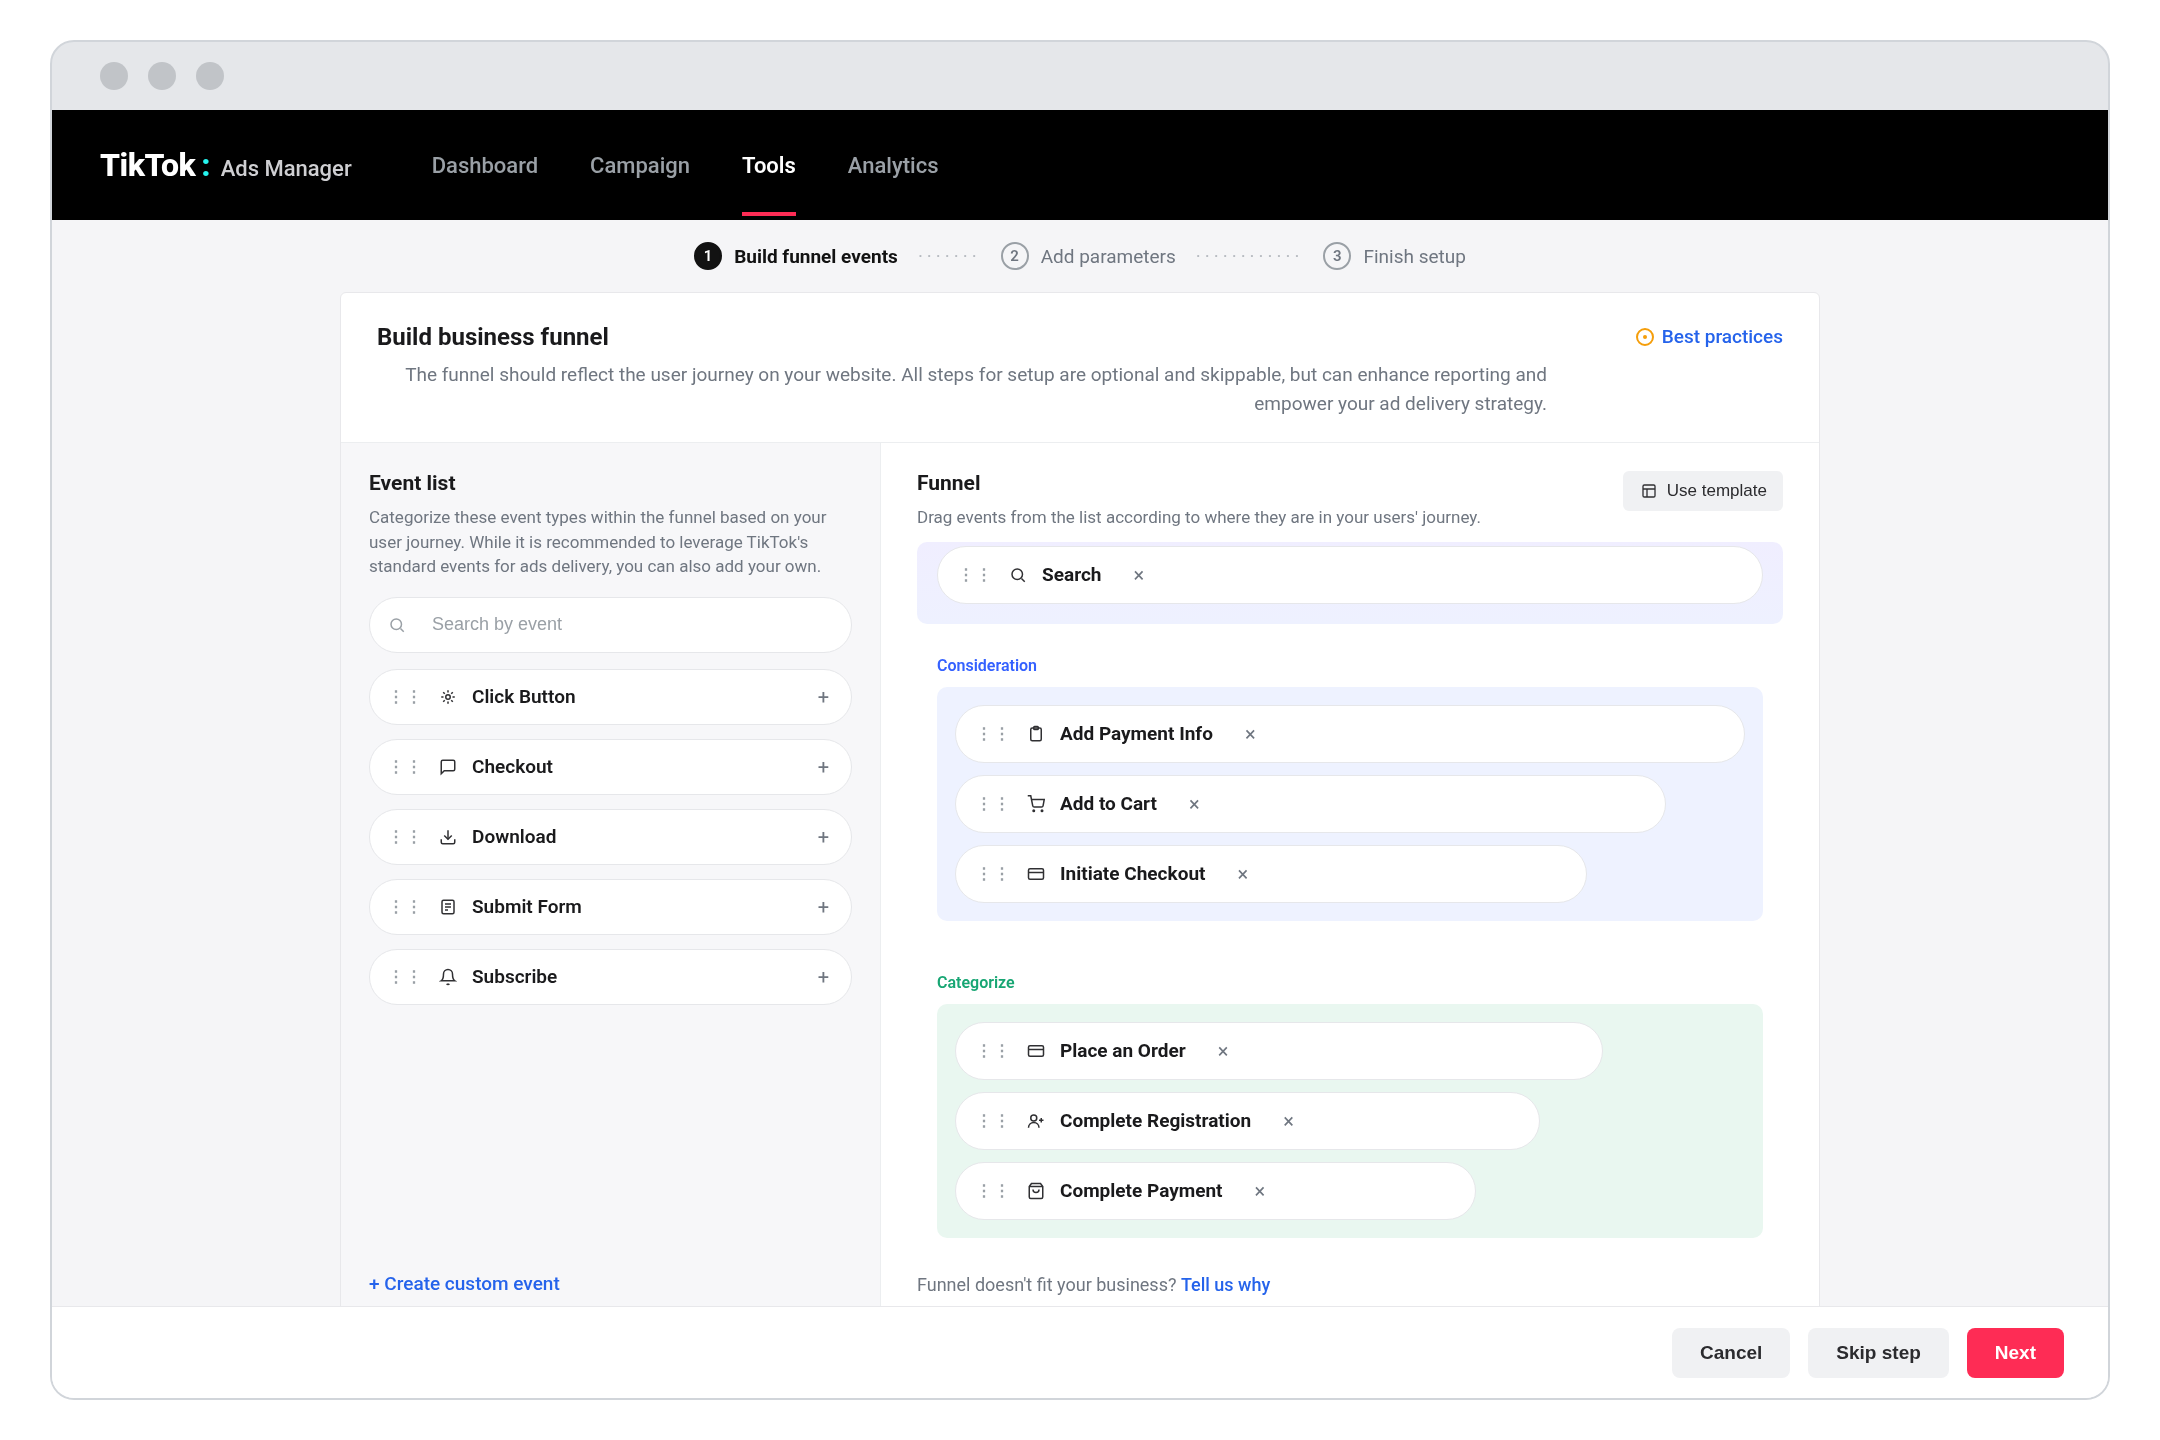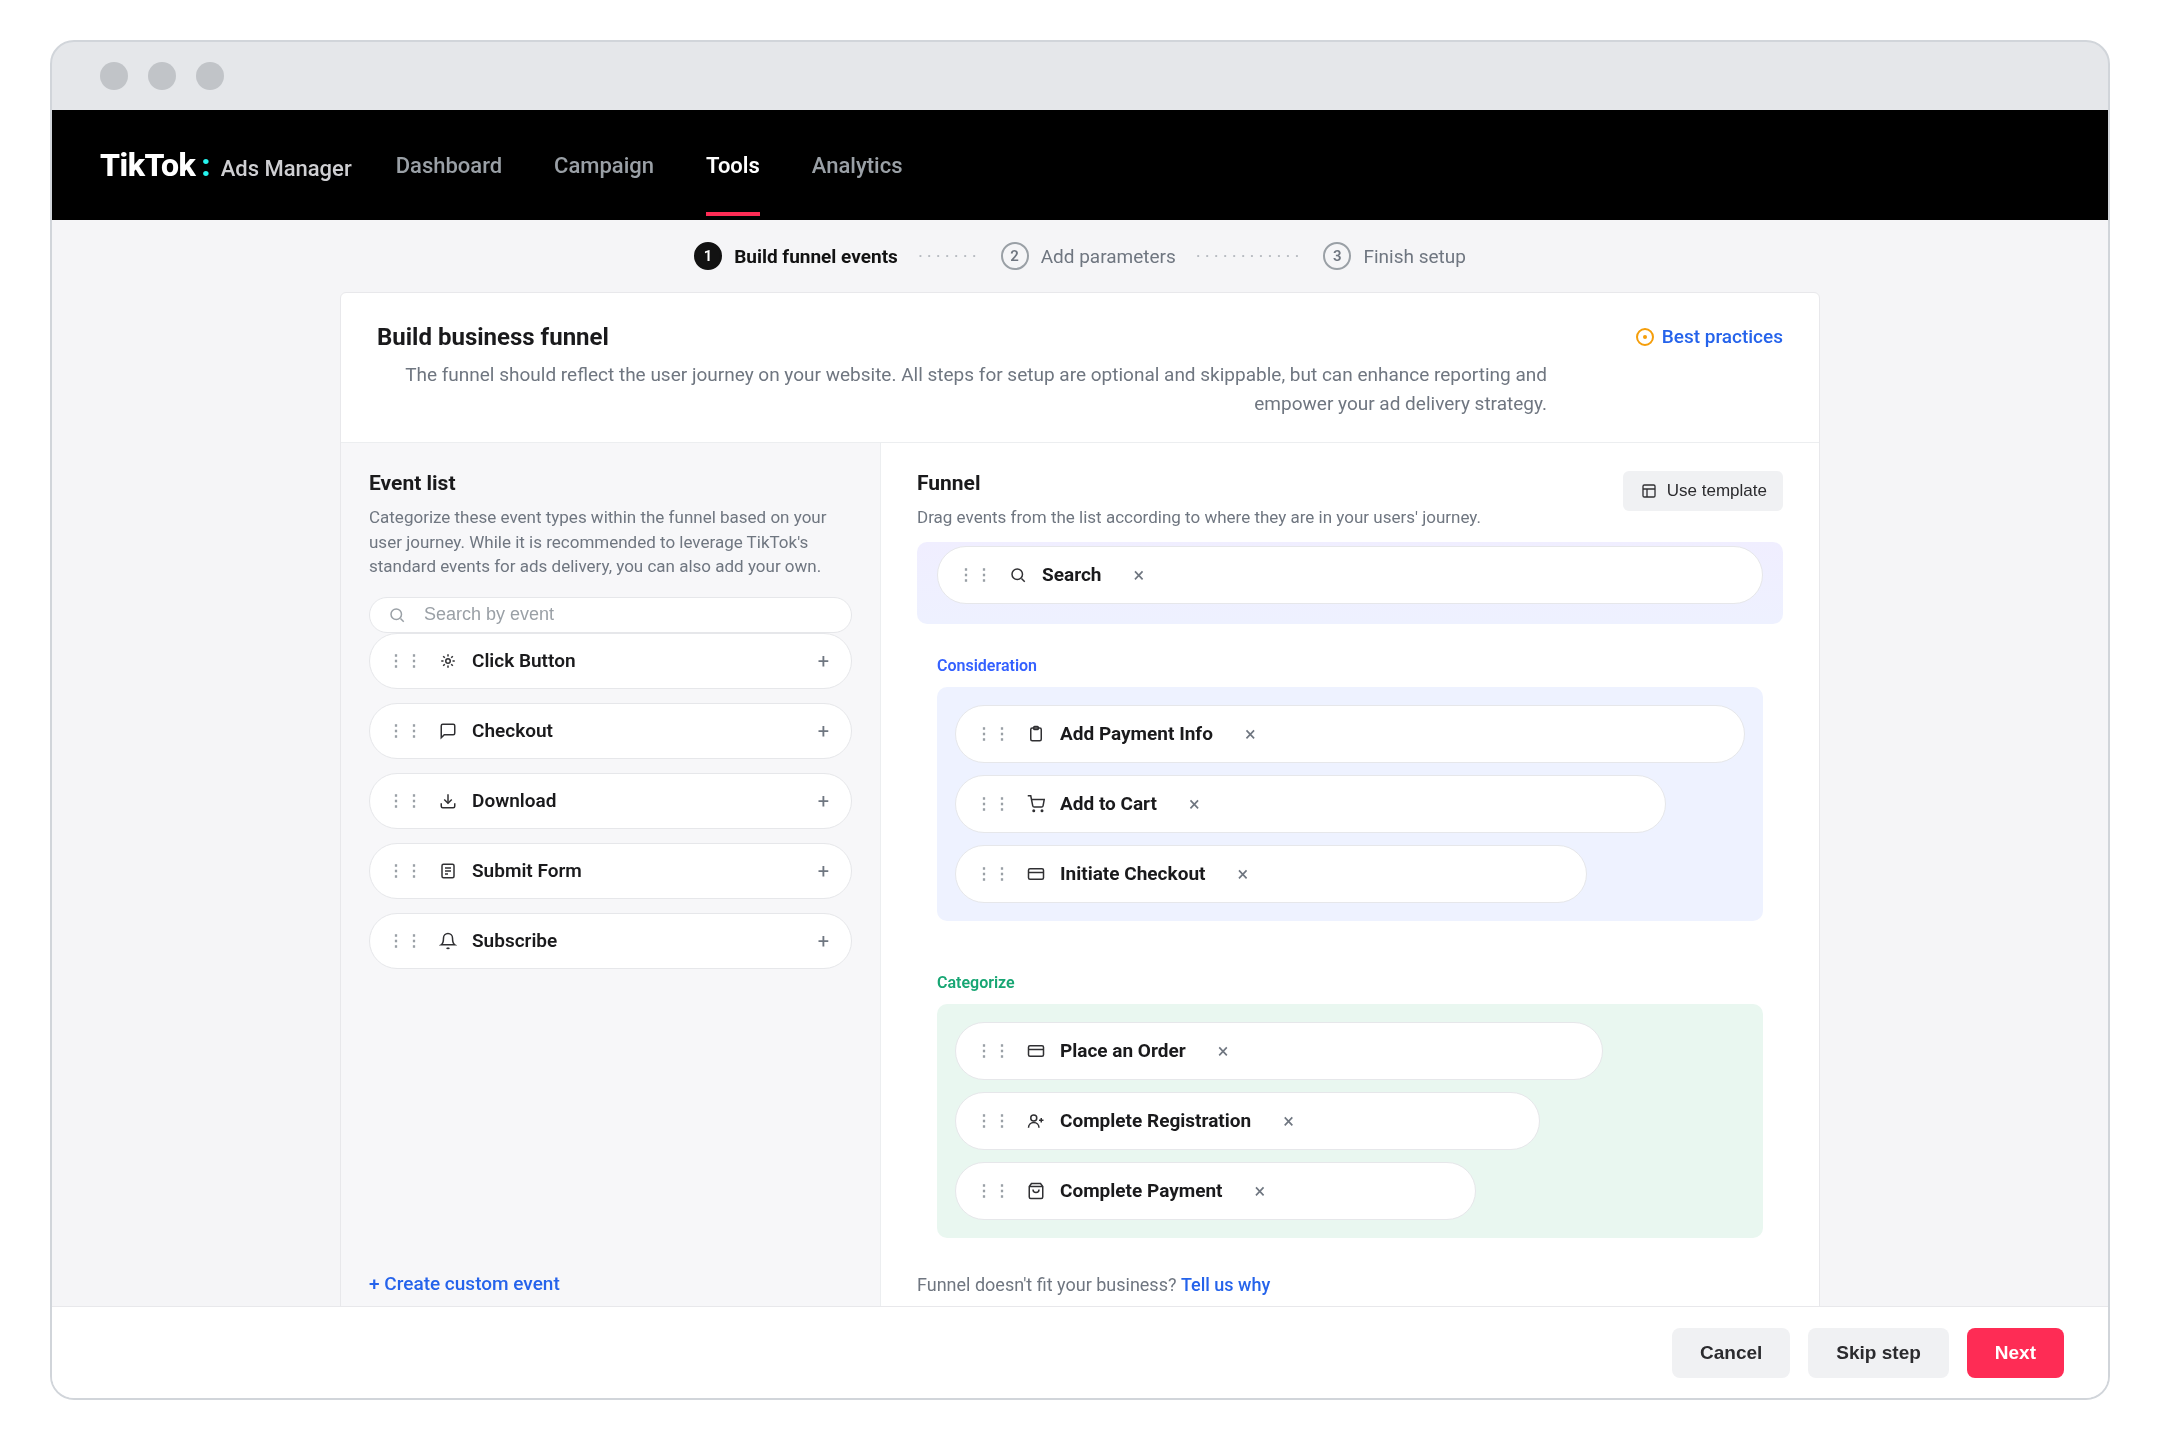--- a/index.html
+++ b/index.html
@@ -3,21 +3,21 @@
 <meta charset="utf-8">
 <style>
   * { box-sizing: border-box; margin: 0; padding: 0; }
   html, body { width: 2160px; height: 1440px; font-family: -apple-system, BlinkMacSystemFont, "Segoe UI", Roboto, Helvetica, Arial, sans-serif; background: #fff; }
   .viewport { width: 2160px; height: 1440px; background: #fff; display:flex; align-items:center; justify-content:center;}
   .browser-frame { width: 2060px; height: 1360px; border: 2px solid #d1d5da; border-radius: 24px; background: #e5e7ea; overflow:hidden; position:relative; }
   .titlebar { height: 68px; display:flex; align-items:center; padding-left: 48px; gap: 20px;}
   .dot { width: 28px; height:28px; border-radius:50%; background:#c1c4c8; }
   .app { position:absolute; top:68px; left:0; right:0; bottom:0; display:flex; flex-direction:column; background:#f5f5f7;}
   
-  .topnav { background:#000; height: 110px; display:flex; align-items:center; padding: 8px 48px; gap: 24px; color:#fff; }
+  .topnav { background:#000; height: 110px; display:flex; align-items:center; padding: 8px 48px; gap: 60px; color:#fff; }
   .brand { display:flex; align-items:baseline; gap:6px; }
   .brand-logo { font-weight:800; font-size:32px; letter-spacing:-0.5px; }
   .brand-colon { color:#25f4ee; font-size:32px; font-weight:800; }
   .brand-sub { color:#cfcfd2; font-size:22px; font-weight:500; margin-left:4px;}
   .navitems { display:flex; gap:52px; margin-left: 20px;}
   .navitem { color:#9aa0a6; font-size:22px; font-weight:500; padding: 10px 0; position:relative;}
   .navitem.active { color:#fff; font-weight:600;}
   .navitem.active::after{ content:""; position:absolute; left:0; right:0; bottom:-28px; height:4px; background:#fe2c55;}
   
   .stepper { height: 72px; display:flex; align-items:center; justify-content:center; gap: 20px; font-size:19px; color:#6f7680;}
@@ -32,21 +32,21 @@
   .panel-title { font-size:24px; font-weight:700; color:#1a1a1c; margin-bottom:10px;}
   .panel-desc { font-size:19px; color:#6f7680; line-height:1.5; max-width: 1170px; text-align: right;}
   .best-practices { position:absolute; right:36px; top:32px; color:#2563eb; font-size:19px; font-weight:500; display:flex; align-items:center; gap:8px;}
   .bp-icon { width:18px; height:18px; border:2px solid #f59e0b; border-radius:50%; position:relative;}
   .bp-icon::after{content:""; position:absolute; width:4px; height:4px; background:#f59e0b; border-radius:50%; left:50%; top:50%; transform:translate(-50%,-50%);}
   .panel-body { display:flex; }
   
   .eventlist { width: 540px; background:#f7f7f9; border-right:1px solid #eceef0; padding: 28px; display:flex; flex-direction:column;}
   .col-title { font-size:21px; font-weight:700; color:#1a1a1c; margin-bottom:10px;}
   .col-desc { font-size:17px; color:#6f7680; line-height:1.45; margin-bottom:18px;}
-  .search { background:#fff; border:1px solid #e6e7ea; border-radius:999px; height:36px; display:flex; align-items:center; padding:0 18px; gap:18px; }
+  .search { background:#fff; border:1px solid #e6e7ea; border-radius:999px; height:56px; display:flex; align-items:center; padding:0 18px; gap:26px; margin-bottom:16px;}
   .search input{ border:none; outline:none; font-size:18px; flex:1; color:#333; background:transparent;}
   .search input::placeholder{ color:#9aa0a6;}
   .pill-list { display:flex; flex-direction:column; gap:14px;}
   .pill { background:#fff; border:1px solid #e6e7ea; border-radius:999px; height:56px; display:flex; align-items:center; padding:0 18px; gap:14px; font-size:19px; font-weight:600; color:#1a1a1c;}
   .drag-handle { color:#9aa0a6; font-size:16px; letter-spacing:2px; }
   .pill .spacer{ flex:1;}
   .plus, .x { color:#6f7680; font-size:20px; font-weight:400; cursor:pointer; padding:4px;}
   .create-custom { margin-top:auto; padding-top:80px; color:#2563eb; font-size:19px; font-weight:500;}
   
   .funnel { flex:1; padding: 28px 36px;}

